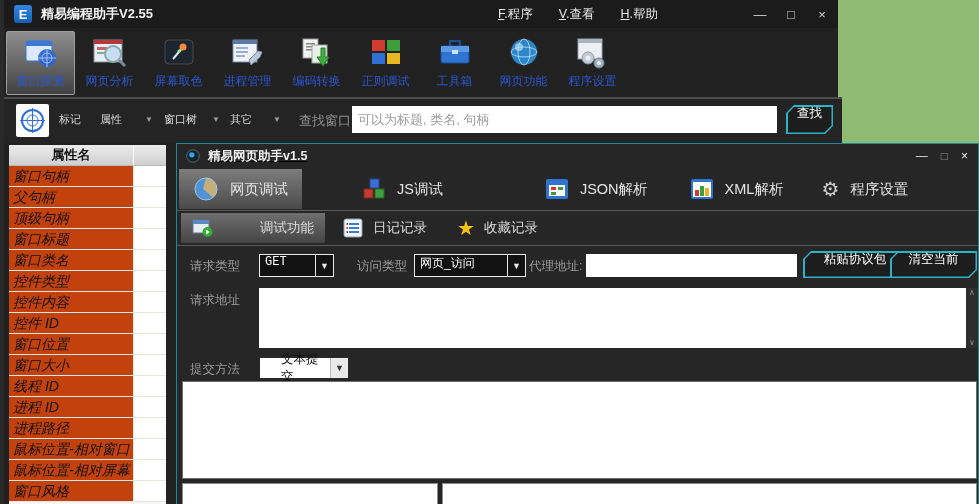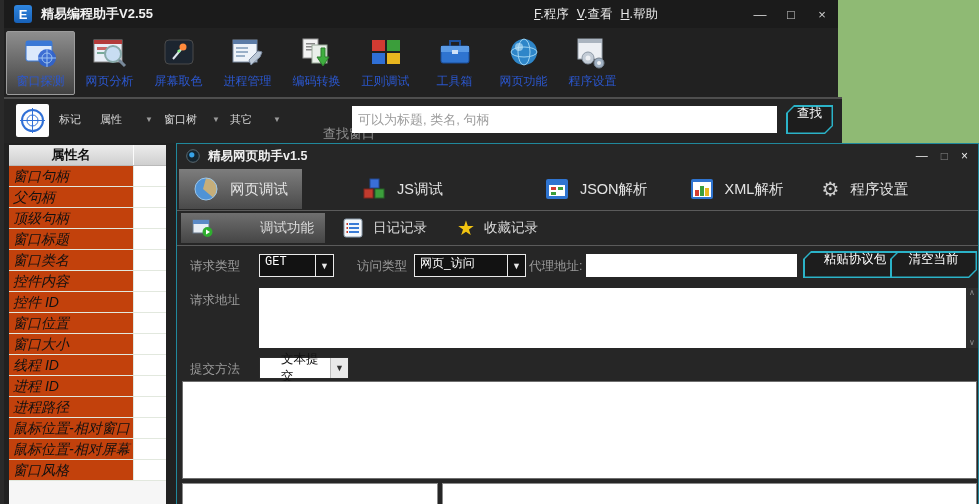--- a/index.html
+++ b/index.html
@@ -5,39 +5,39 @@
   * { margin:0; padding:0; box-sizing:border-box; }
   html,body { width:979px; height:504px; overflow:hidden; }
   body { font-family:"Liberation Sans","DejaVu Sans",sans-serif; }
   #stage { position:relative; width:979px; height:504px; background:#8fba74; overflow:hidden; }
 
   
   #main-win { position:absolute; left:0; top:0; width:838px; height:504px; background:#212121; border-left:4px solid #2a2a2a; }
   #titlebar { position:absolute; left:0; top:0; width:100%; height:28px; background:#1b1b1b; display:flex; align-items:center; padding-left:10px; }
   .logo { width:18px; height:18px; background:linear-gradient(#2f86e0,#1761b8); border-radius:3px; color:#fff; font-weight:bold; font-size:13px; display:flex; align-items:center; justify-content:center; }
   .title-text { margin-left:9px; color:#f2f2f2; font-weight:bold; font-size:13px; }
-  #menus { position:absolute; right:180px; top:0; height:28px; display:flex; align-items:center; gap:8px; }
+  #menus { position:absolute; right:180px; top:0; height:28px; display:flex; align-items:center; gap:26px; }
   .menu-item { color:#e8e8e8; font-size:12.5px; cursor:default; }
   .menu-item u { text-decoration:underline; }
   #main-controls { position:absolute; right:8px; top:0; height:28px; display:flex; align-items:center; gap:15px; }
   .ctrl { color:#cfcfcf; font-size:13px; width:16px; text-align:center; }
 
   
   #icon-toolbar { position:absolute; left:2px; top:28px; width:834px; height:69px; display:flex; align-items:center; }
   .tb-item { width:69px; height:64px; display:flex; flex-direction:column; align-items:center; justify-content:center; gap:2px; border-radius:2px; }
   .tb-item.selected { background:linear-gradient(180deg,#8e8e8e,#414141); border:1px solid #9c9c9c; }
   .tb-label { color:#2b57cf; font-size:12px; white-space:nowrap; }
   #toolbar-divider { position:absolute; left:0; top:97px; width:838px; height:2px; background:#4e4e4e; }
 
   
   #sub-toolbar { position:absolute; left:0; top:99px; width:838px; height:44px; background:#242424; }
   #crosshair-btn { position:absolute; left:12px; top:5px; width:33px; height:33px; background:#fdfdfd; border-radius:2px; display:flex; align-items:center; justify-content:center; }
   .st-label { position:absolute; top:13px; color:#d9d9d9; font-size:11px; }
   .st-arrow { position:absolute; top:16px; color:#9a9a9a; font-size:8px; }
-  #find-label { position:absolute; left:295px; top:26px; color:#8f8f8f; font-size:13px;margin-left:24px; }
+  #find-label { position:absolute; left:295px; top:13px; color:#8f8f8f; font-size:13px; }
   #find-input { position:absolute; left:348px; top:7px; width:425px; height:27px; border:none; background:#fff; font-size:13px; padding:0 6px; color:#222; }
   #find-input::placeholder { color:#9b9b9b; }
 
   .cutbtn { position:relative; background:#2bb3c8; display:flex; align-items:flex-start; justify-content:center;
     clip-path:polygon(8px 0,100% 0,100% calc(100% - 8px),calc(100% - 8px) 100%,0 100%,0 8px); }
   .cutbtn::before { content:""; position:absolute; inset:1.5px; background:#1d1d1d;
     clip-path:polygon(7px 0,100% 0,100% calc(100% - 7px),calc(100% - 7px) 100%,0 100%,0 7px); }
   .cutbtn span { position:relative; color:#fff; font-size:12.5px; white-space:nowrap; }
   #find-btn { position:absolute; left:782px; top:6px; width:47px; height:29px; }
 
@@ -45,21 +45,21 @@
   #prop-panel { position:absolute; left:5px; top:145px; width:157px; height:367px; background:#f6f6f6; }
   #prop-header { height:21px; background:linear-gradient(#ececec,#cfcfcf); border-bottom:1px solid #b9b9b9; display:flex; }
   #prop-header .h1 { width:124px; text-align:center; font-size:13px; font-weight:bold; color:#111; line-height:20px; }
   #prop-header .h2 { flex:1; border-left:1px solid #fbfbfb; }
   .prop-row { height:21px; display:flex; border-bottom:1px solid #e2e8de; }
   .prop-row .c1 { width:124px; font-size:14px; color:#111; padding-left:4px; line-height:20px; white-space:nowrap; overflow:hidden; background:#c2410c;font-style:italic; }
   .prop-row .c2 { flex:1; background:#fff; border-left:1px solid #e2e8de; }
 
   
   #child-win { position:absolute; left:176px; top:143px; width:803px; height:361px; background:#262626; border:1px solid #20889c; border-bottom:none; }
-  #c-titlebar { position:absolute; left:0; top:0; width:100%; height:24px; display:flex; align-items:center; padding-left:9px; }
+  #c-titlebar { position:absolute; left:0; top:0; width:100%; height:24px; display:flex; align-items:center; padding-left:9px;text-decoration:underline; }
   #c-title { margin-left:8px; color:#efefef; font-weight:bold; font-size:12.5px; }
   #c-controls { position:absolute; right:10px; top:0; height:24px; display:flex; align-items:center; gap:13px; }
   .c-ctrl { font-size:12px; }
 
   #c-tabs { position:absolute; left:2px; top:24px; width:799px; height:42px; display:flex; align-items:center; }
   .c-tab { height:40px; display:flex; align-items:center; gap:11px; padding:0 14px; color:#e3e3e3; font-size:14.5px; white-space:nowrap; }
   .c-tab.selected { background:linear-gradient(#7d7d7d,#4a4a4a); }
   #c-tabs-divider { position:absolute; left:0; top:66px; width:100%; height:1px; background:#5b5b5b; }
 
   #c-subtabs { position:absolute; left:4px; top:68px; width:795px; height:32px; display:flex; align-items:center; }
@@ -266,20 +266,24 @@
       <div class="prop-row">
           <div class="c1">顶级句柄</div>
           <div class="c2"></div>
         </div>
       <div class="prop-row">
           <div class="c1">窗口标题</div>
           <div class="c2"></div>
         </div>
       <div class="prop-row">
           <div class="c1">窗口类名</div>
+          <div class="c2"></div>
+        </div>
+      <div class="prop-row">
+          <div class="c1">控件类型</div>
           <div class="c2"></div>
         </div>
       <div class="prop-row">
           <div class="c1">控件内容</div>
           <div class="c2"></div>
         </div>
       <div class="prop-row">
           <div class="c1">控件 ID</div>
           <div class="c2"></div>
         </div>

